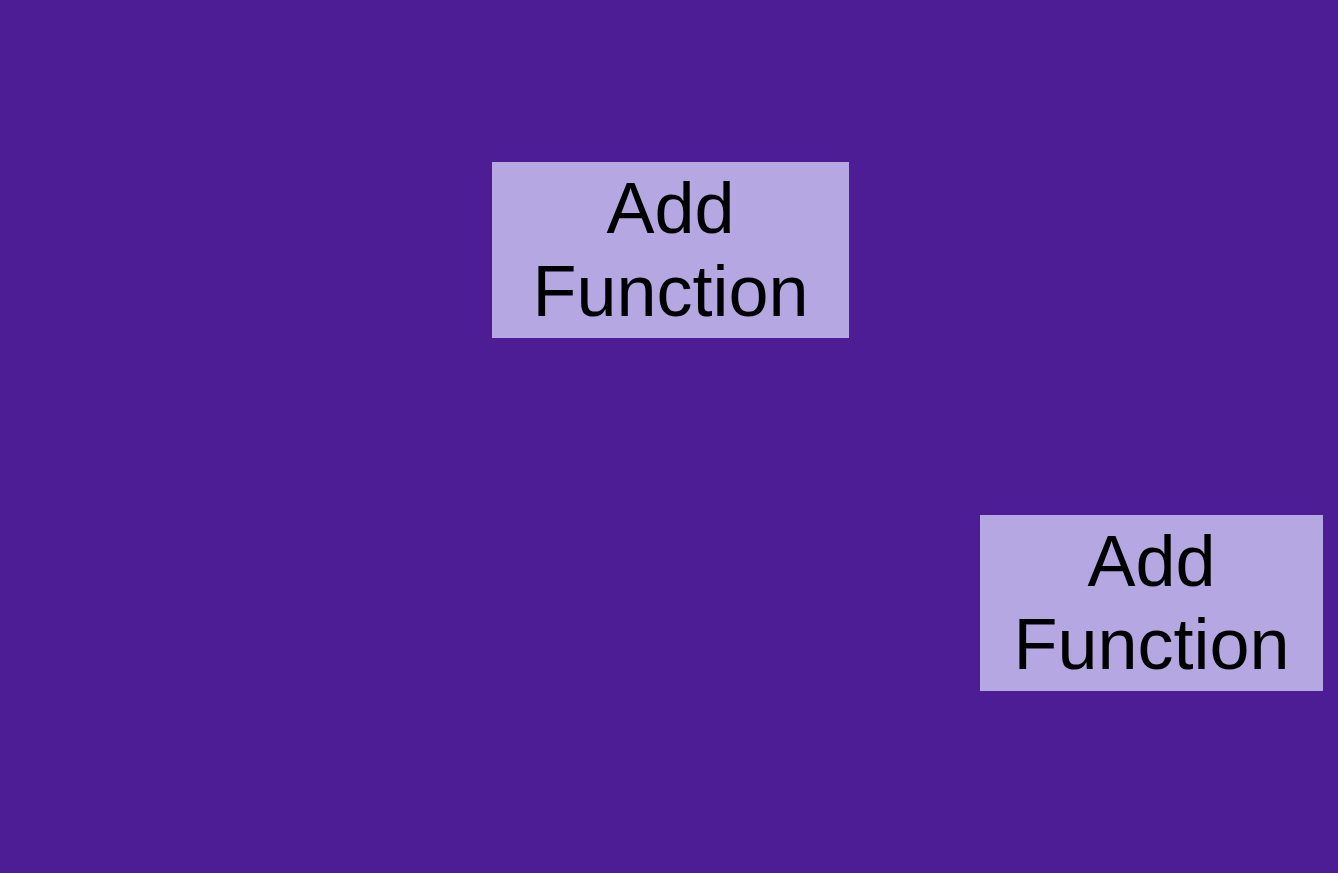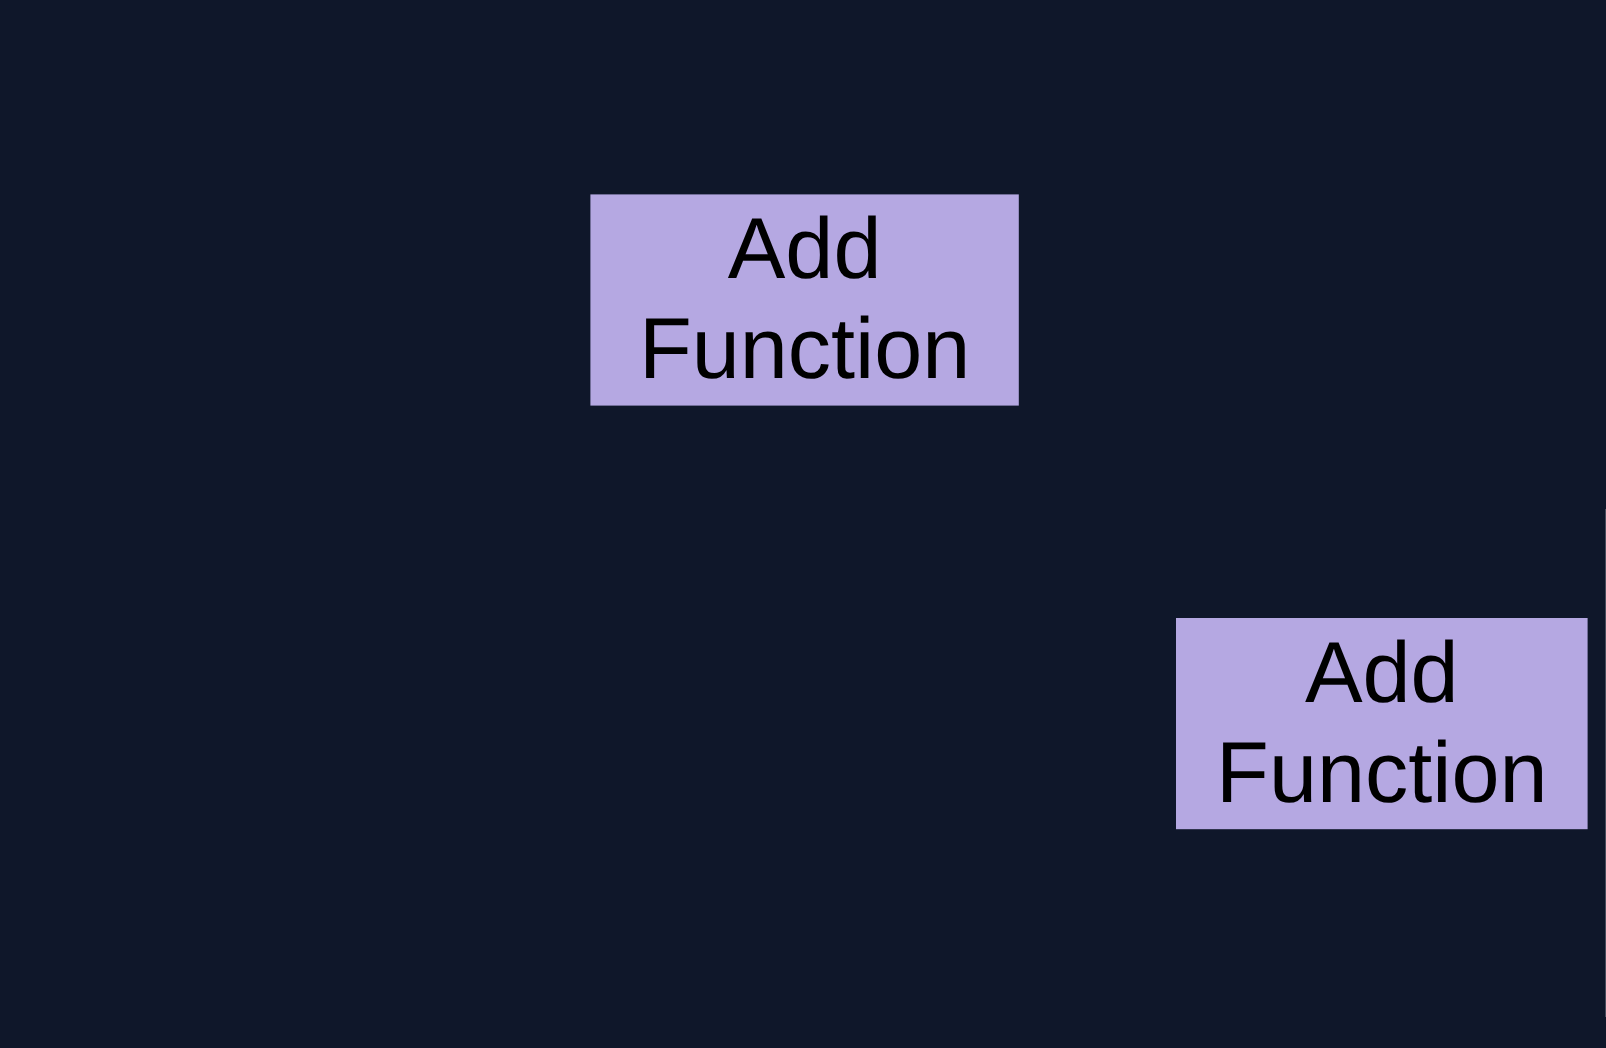--- a/index.html
+++ b/index.html
@@ -39,21 +39,21 @@
   .node-2 {
     left: 980px;
     top: 515px;
     width: 343px;
     height: 176px;
   }
 </style>
 </head>
 <body>
 
-<div class="canvas" data-bind-bg="diagram.background_color" style="background: #0f172a;">
+<div class="canvas" data-bind-bg="diagram.background_color" style="background: #4c1d95;">
 
   <div class="node node-1" data-bind="diagram.nodes.0.label" data-bind-bg="diagram.node_fill_color" data-bind-fg="diagram.node_text_color" style="background: rgb(181, 168, 226); color: rgb(0, 0, 0);">Add
 Function</div>
 
   <div class="node node-2" data-bind="diagram.nodes.1.label" data-bind-bg="diagram.node_fill_color" data-bind-fg="diagram.node_text_color" style="background: rgb(181, 168, 226); color: rgb(0, 0, 0);">Add
 Function</div>
 
 </div>
 
 </body></html>

